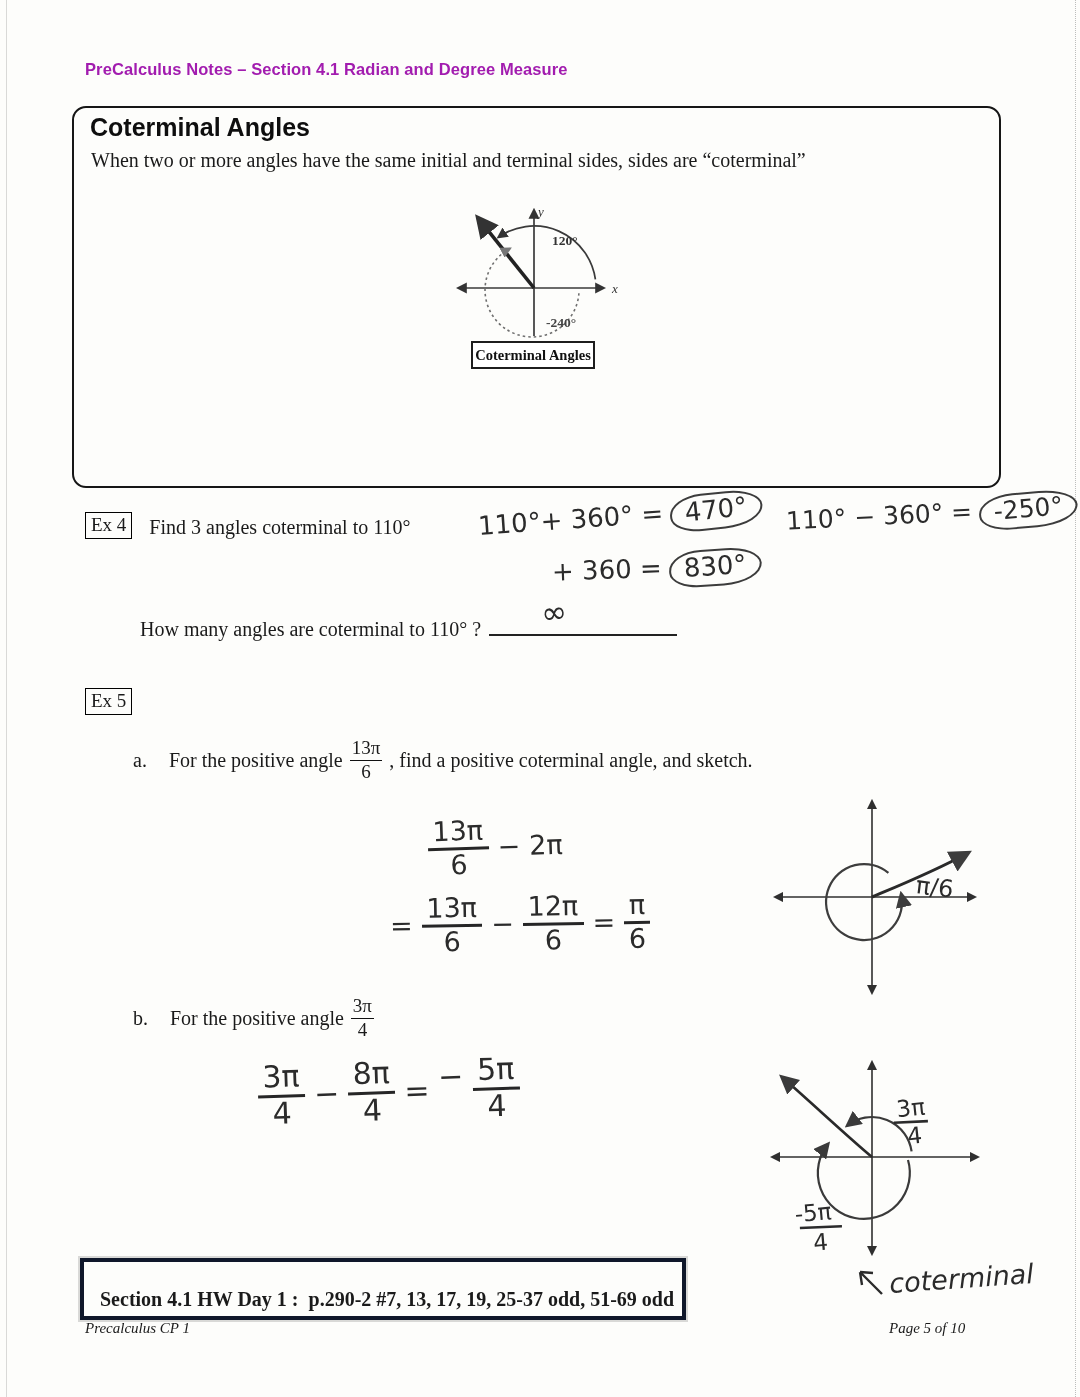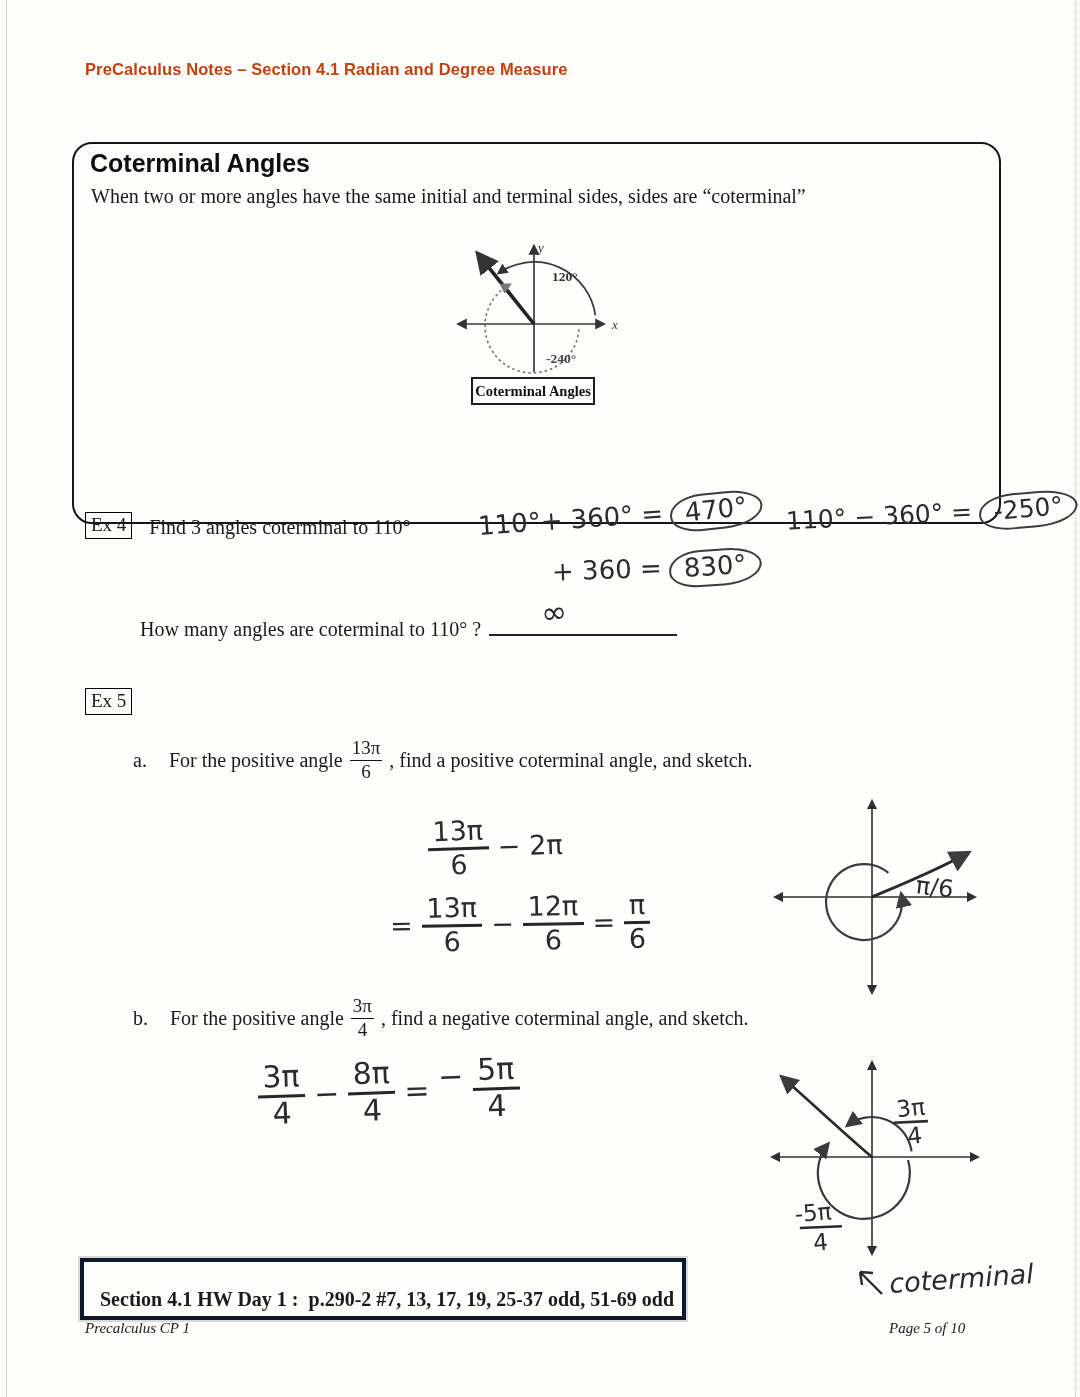--- a/index.html
+++ b/index.html
@@ -5,25 +5,25 @@
   html,body{margin:0;padding:0;}
   body{
     width:1080px;height:1397px;position:relative;overflow:hidden;
     background:#fdfdfb;color:#1a1a1a;
     font-family:"Liberation Serif", serif;
   }
   .edge-left{position:absolute;left:6px;top:0;width:1px;height:100%;background:rgba(0,0,0,.14);}
   .edge-right{position:absolute;left:1075px;top:0;width:0;height:100%;border-left:1px dotted rgba(0,0,0,.25);}
 
   .header{position:absolute;left:85px;top:60px;font-family:"Liberation Sans",sans-serif;
-    font-weight:700;font-size:16.5px;color:#c2410c;letter-spacing:.1px;}
+    font-weight:700;font-size:16.5px;color:#a21caf;letter-spacing:.1px;}
 
   
   .cbox{position:absolute;left:72px;top:106px;width:925px;height:378px;
-    border:2.5px solid #161616;border-radius:20px;background:transparent;margin-top:36px;}
+    border:2.5px solid #161616;border-radius:14px;background:transparent;}
   .cbox-title{position:absolute;left:16px;top:5px;font-family:"Liberation Sans",sans-serif;
     font-weight:700;font-size:25px;color:#0e0e0e;}
   .cbox-def{position:absolute;left:17px;top:41px;font-size:20px;}
   .diagram1{position:absolute;left:372px;top:88px;}
   .radians{position:absolute;left:16px;top:298px;width:900px;font-size:20px;line-height:27px;}
 
   
   .ex-row{position:absolute;display:flex;align-items:flex-end;gap:17px;}
   .exbox{border:1.5px solid #000;padding:0 5px 1px 5px;font-size:19px;line-height:24px;}
   .prompt{font-size:20px;}
@@ -179,21 +179,20 @@
   <text class="hw-svg" x="152" y="110" font-size="24" fill="#2b2b2b" transform="rotate(7 152 110)" style="font-family:'DejaVu Sans',sans-serif">π/6</text>
 </svg>
 
 <div class="item-line" style="left:133px;top:996px;">
   <span class="item-letter">b.</span>
   <span>For the positive angle</span>
   <span class="frac">
       <span class="num">3π</span>
       <span class="den">4</span>
     </span>
-  <span>, find a negative coterminal angle, and sketch.</span>
 </div>
 
 <div class="hw hwork bwork">
   <span class="hfrac">
       <span class="hnum">3π</span>
       <span class="hden">4</span>
     </span>
   <span>−</span>
   <span class="hfrac">
       <span class="hnum">8π</span>

